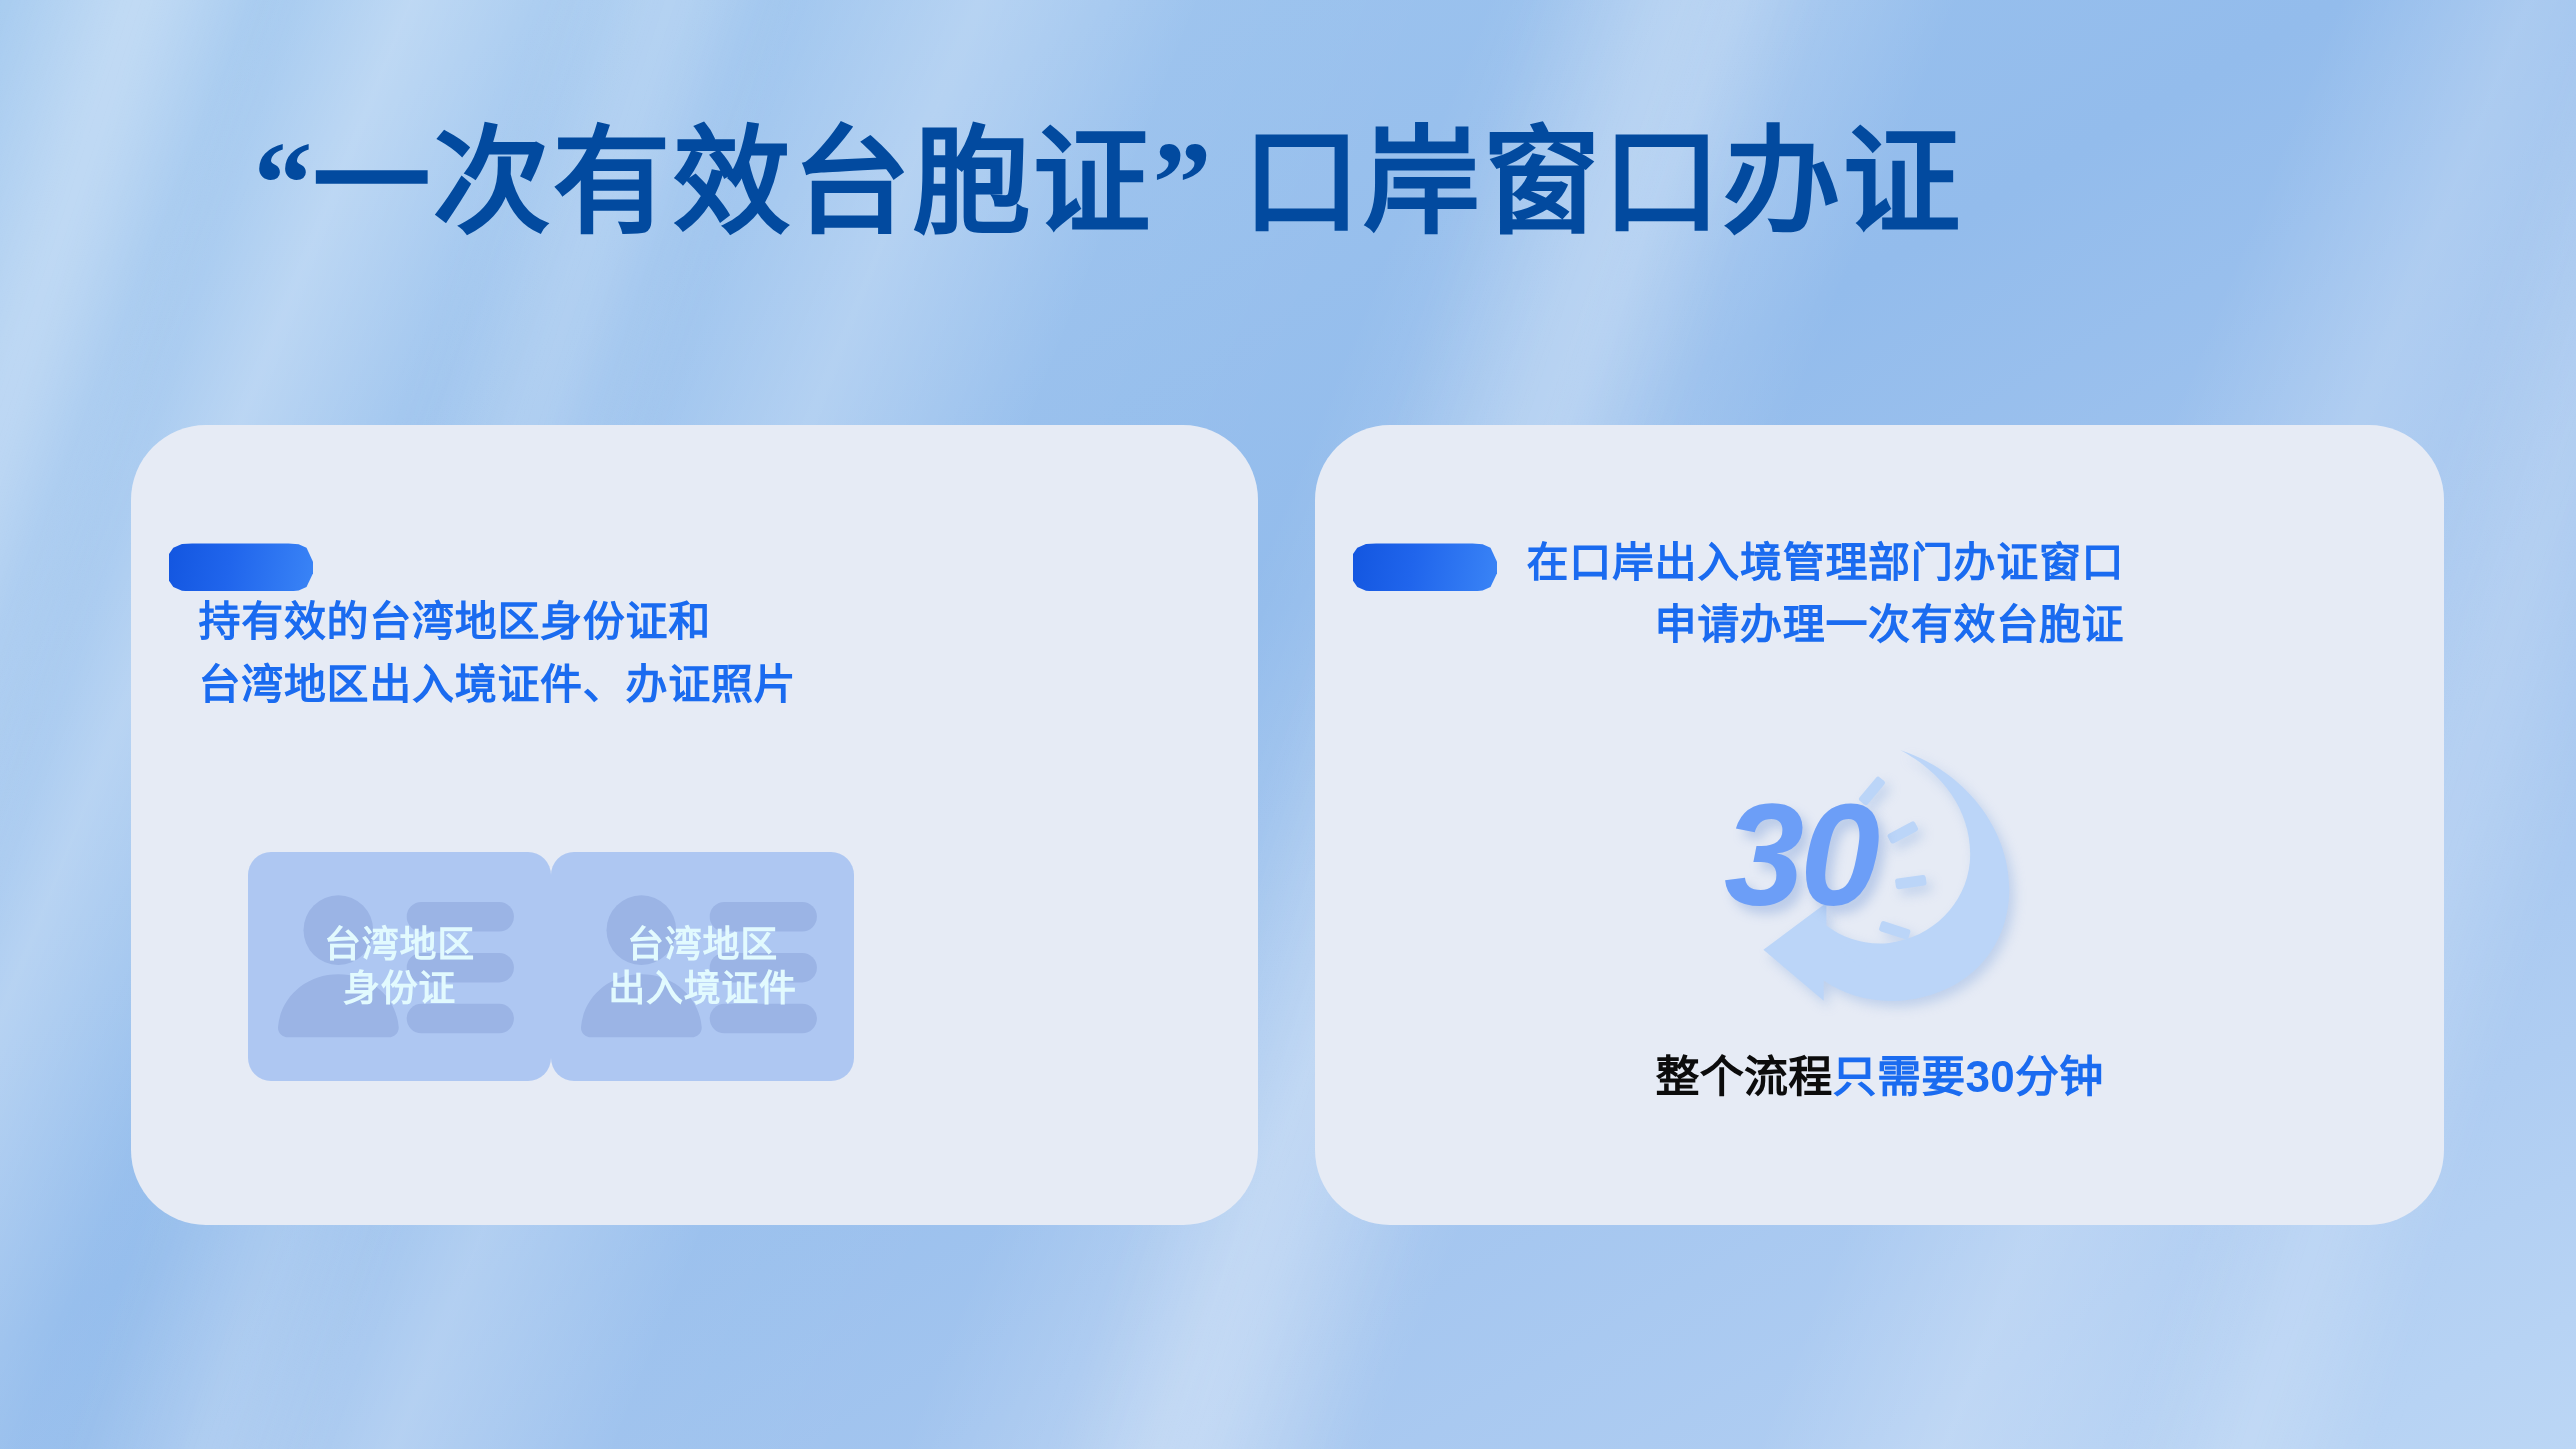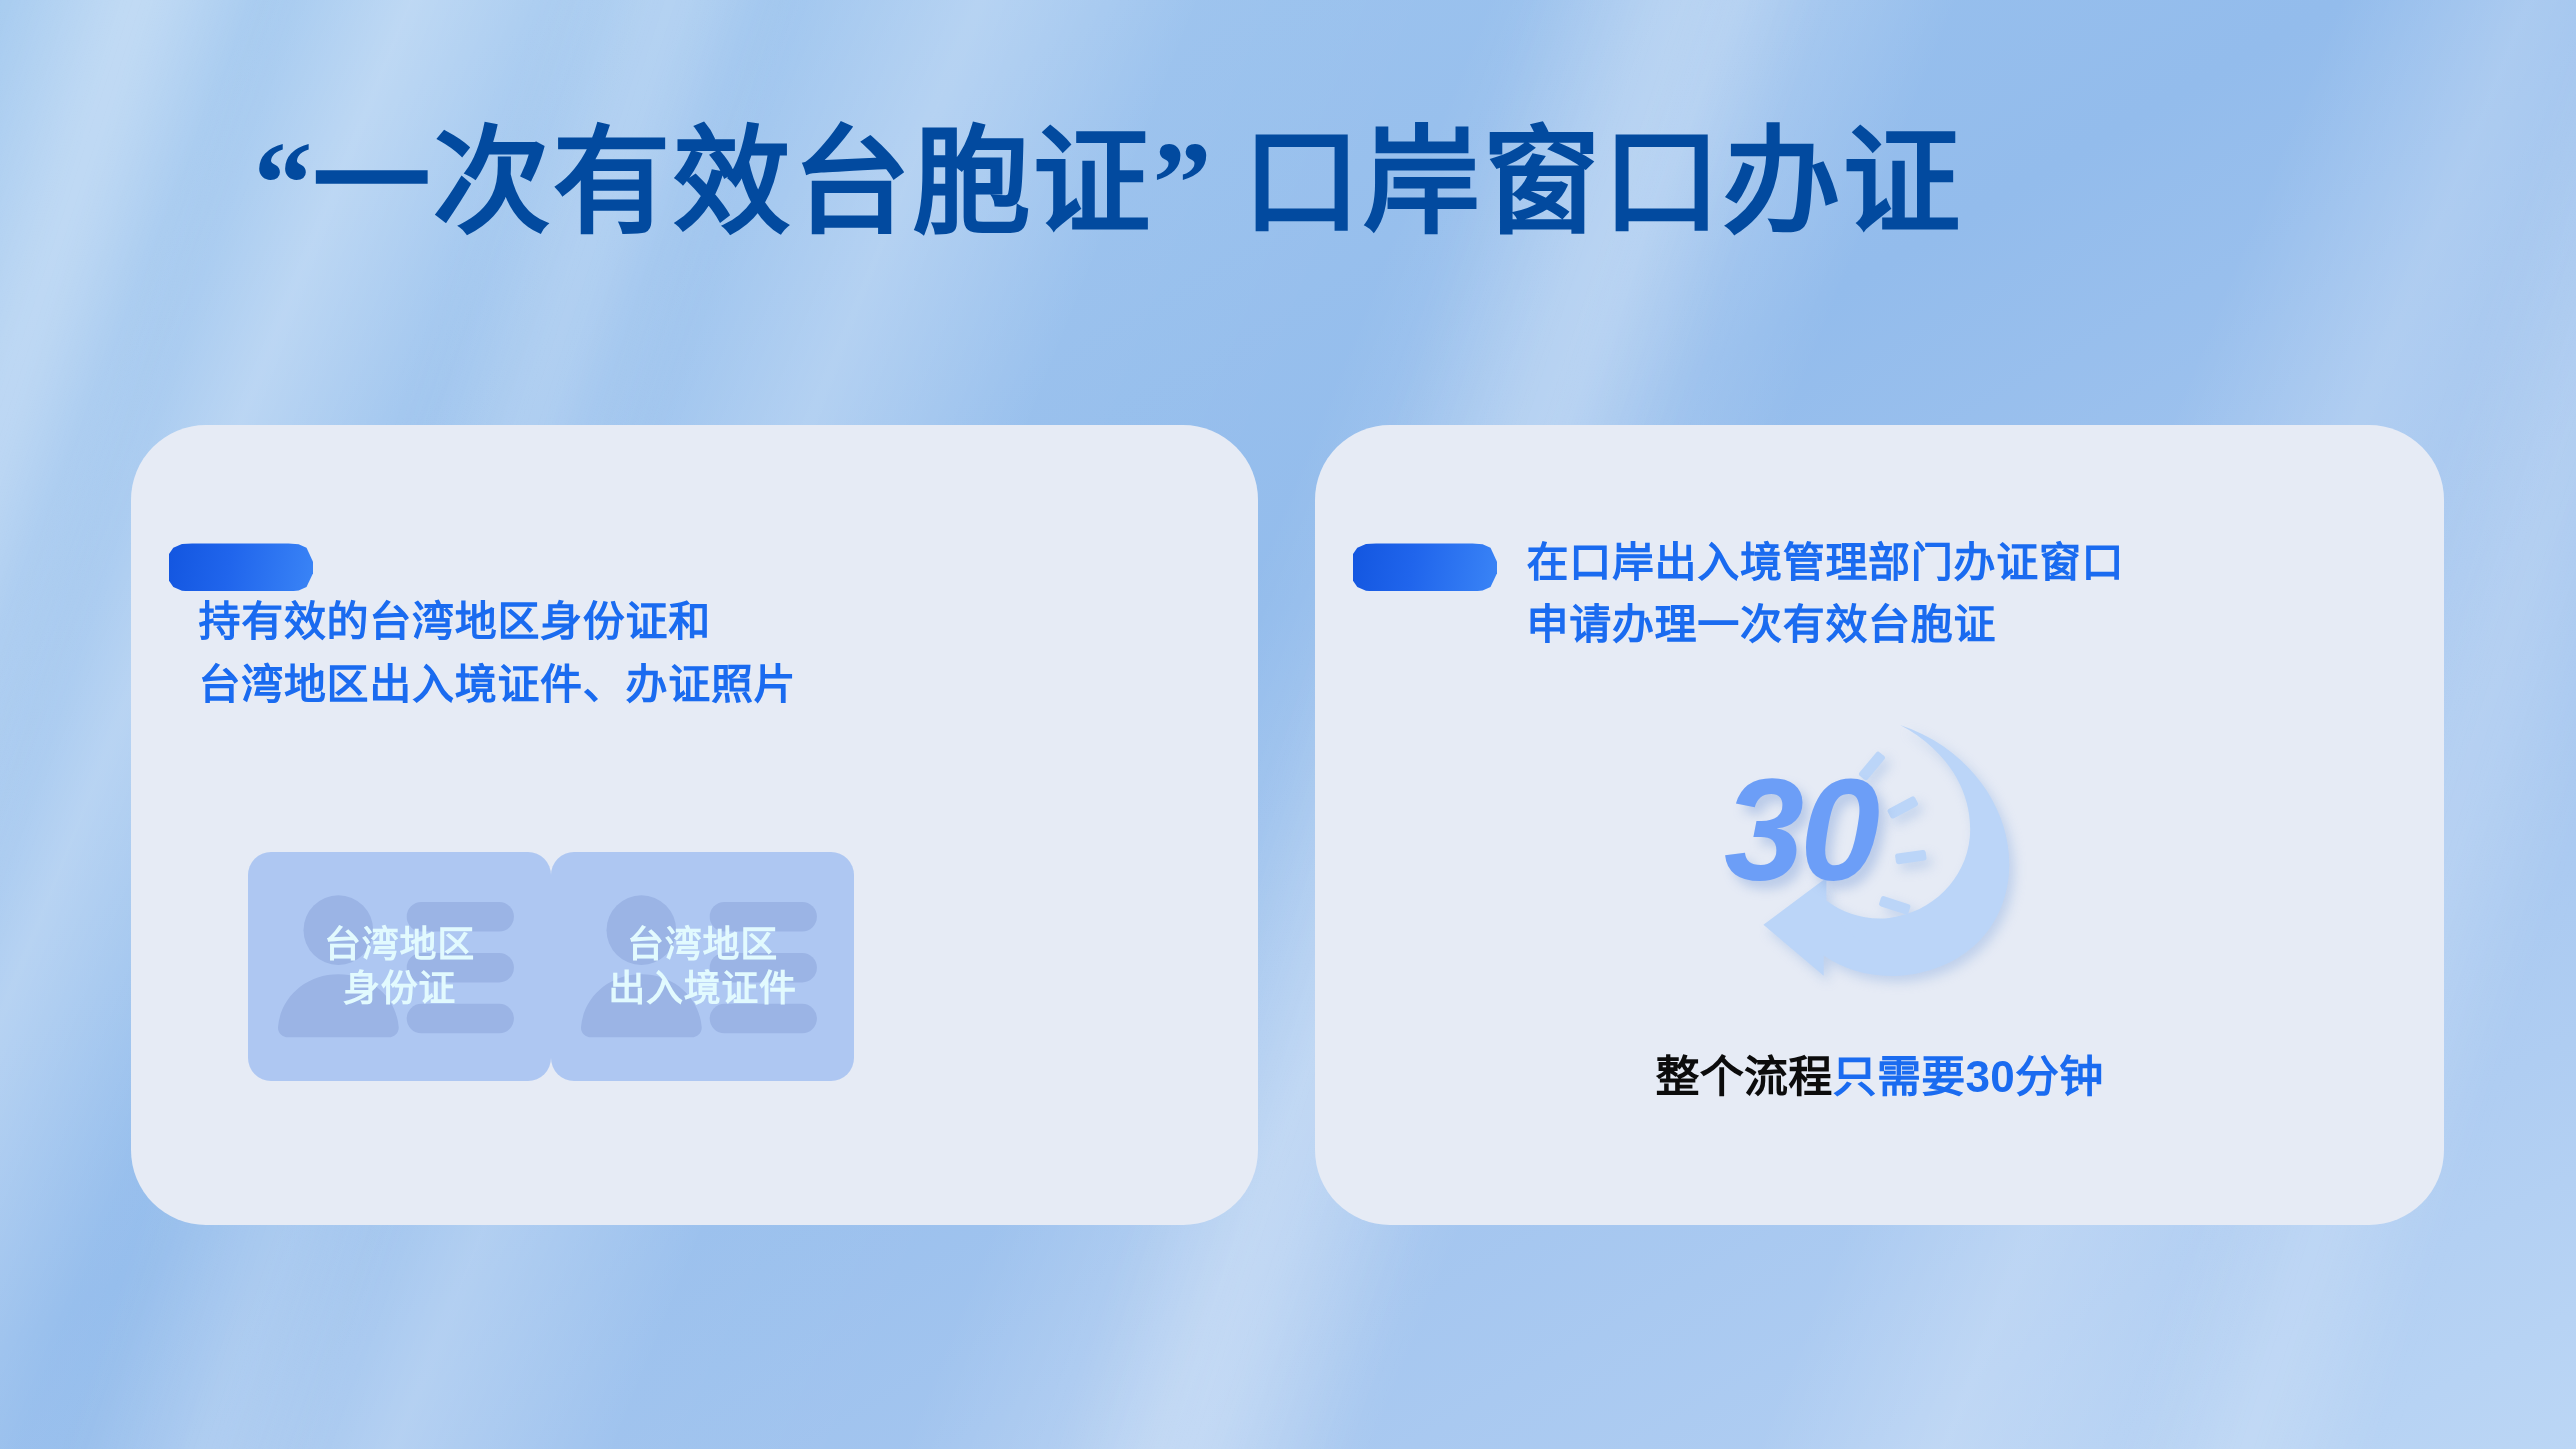--- a/index.html
+++ b/index.html
@@ -99,21 +99,21 @@
   
   .head-row {
     position: absolute;
     top: 107px;
     left: 0;
     width: 100%;
     display: flex;
     align-items: flex-start;
   }
   #card-left  .head-row { padding-left: 38px; flex-direction: column; }
-  #card-right .head-row { padding-left: 38px; }
+  #card-right .head-row { padding-left: 38px; text-align: right; }
 
   .badge {
     flex: 0 0 auto;
     width: 144px;
     height: 48px;
     margin-top: 11.4px;
     background: linear-gradient(100deg, #1356E0 0%, #2065EC 42%, #3A84F6 100%);
     clip-path: polygon(
       0% 22%, 3% 9%, 9% 1.5%, 16% 0%,
       83% 0%, 90% 2%, 95.5% 9%,
@@ -173,21 +173,21 @@
     line-height: 1.18;
     font-weight: 700;
     color: #E2FAFE;
     letter-spacing: 0.7px;
     white-space: pre-line;
   }
 
   
   .timer {
     position: absolute;
-    top: 288px;
+    top: 313px;
     left: 0;
     width: 100%;
     display: flex;
     justify-content: center;
   }
   .timer-inner {
     position: relative;
     width: 362px;
     height: 268px;
   }

